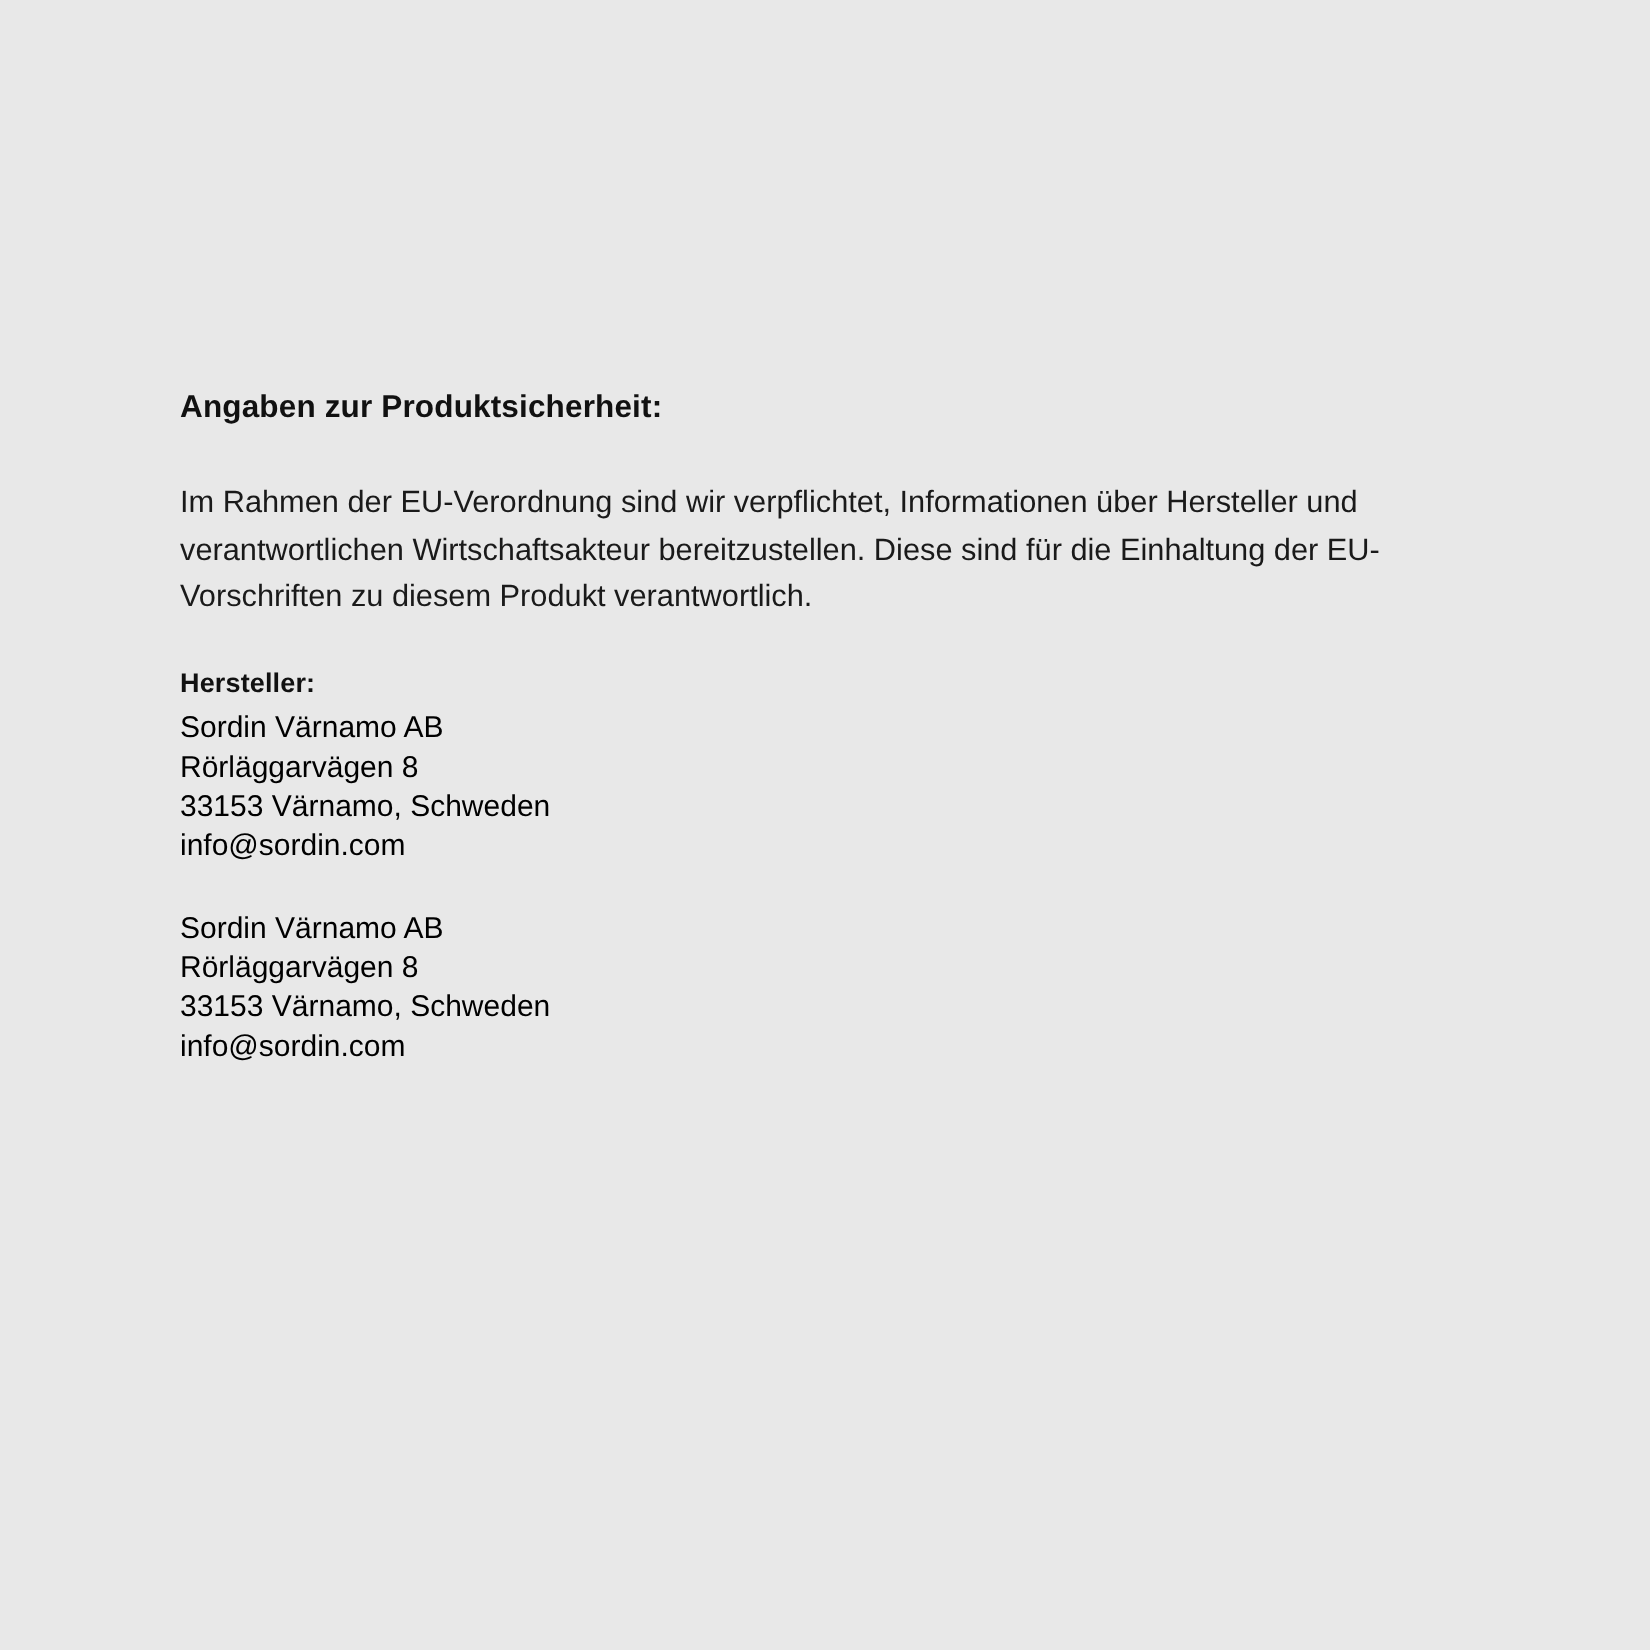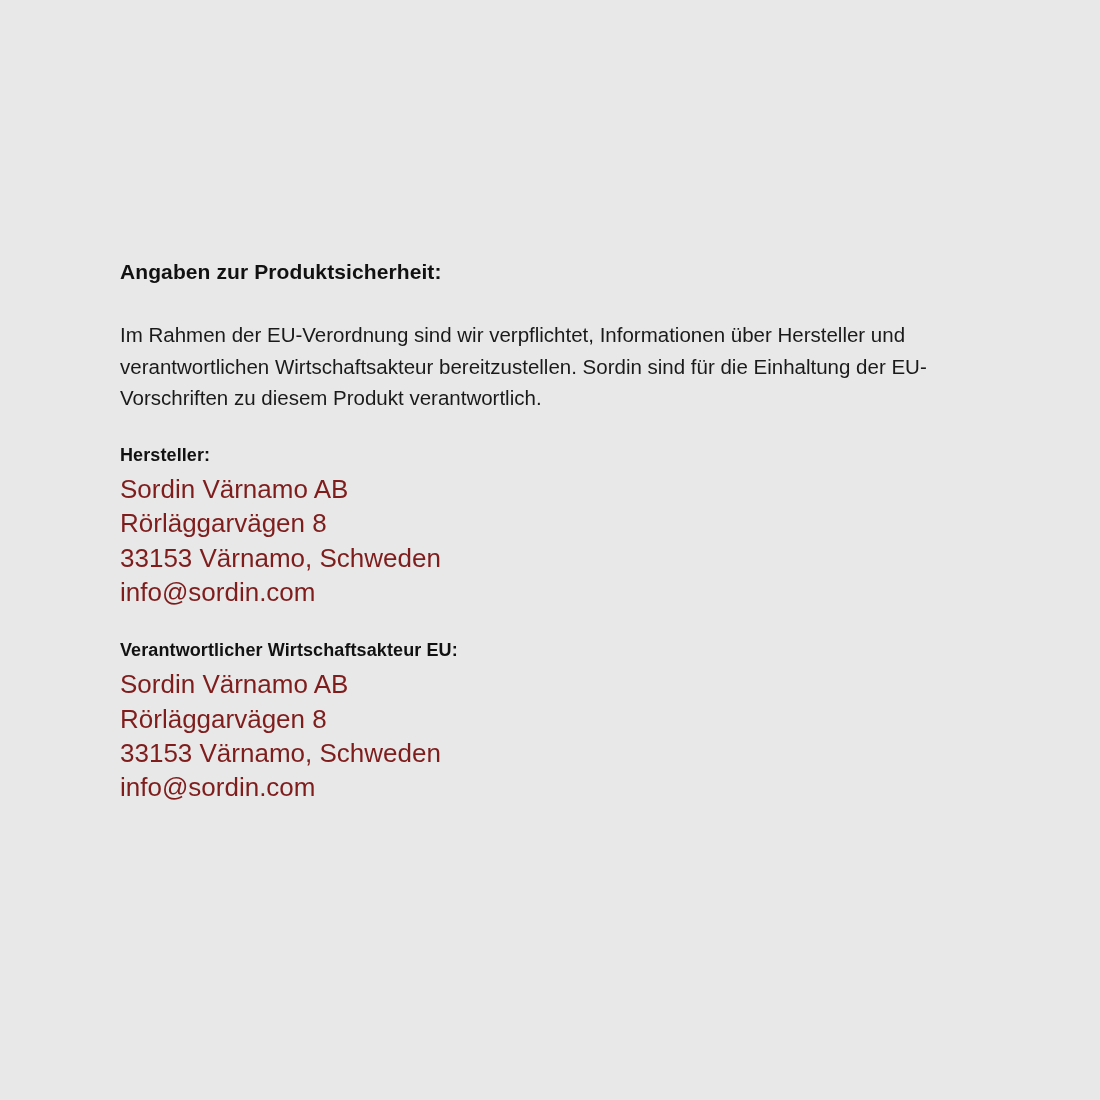--- a/index.html
+++ b/index.html
@@ -38,24 +38,24 @@
     font-size: 20.5px;
     line-height: 1.54;
     margin: 0;
     color: #1a1a1a;
     max-width: 850px;
   }
   .gap-after-title { height: 33px; }
   .gap-after-paragraph { height: 28px; }
   .gap-after-block { height: 28px; }
   .address-line {
-    font-size: 26px;
+    font-size: 20px;
     line-height: 1.32;
     margin: 0;
-    color: #7f1d1d;
+    color: #000000;
   }
   .block-heading {
     font-size: 18px;
     font-weight: bold;
     line-height: 1.45;
     margin: 0 0 4px 0;
     color: #111111;
     letter-spacing: 0.1px;
   }
   .address-list {
@@ -67,38 +67,37 @@
 </head>
 <body style="background: rgb(232, 232, 232); color: rgb(26, 26, 26);">
 
 <div class="page">
   <div class="content">
 
     <h1 class="section-heading">Angaben zur Produktsicherheit:</h1>
 
     <div class="gap-after-title"></div>
 
-    <p class="paragraph">Im Rahmen der EU-Verordnung sind wir verpflichtet, Informationen über Hersteller und verantwortlichen Wirtschaftsakteur bereitzustellen. Sordin sind für die Einhaltung der EU-Vorschriften zu diesem Produkt verantwortlich.</p>
+    <p class="paragraph">Im Rahmen der EU-Verordnung sind wir verpflichtet, Informationen über Hersteller und verantwortlichen Wirtschaftsakteur bereitzustellen. Diese sind für die Einhaltung der EU-Vorschriften zu diesem Produkt verantwortlich.</p>
 
     <div class="gap-after-paragraph"></div>
 
     <section>
       <h2 class="block-heading">Hersteller:</h2>
       <ul class="address-list">
         <li class="address-line">Sordin Värnamo AB</li>
         <li class="address-line">Rörläggarvägen 8</li>
         <li class="address-line">33153 Värnamo, Schweden</li>
         <li class="address-line">info@sordin.com</li>
       </ul>
     </section>
 
     <div class="gap-after-block"></div>
 
     <section>
-      <h2 class="block-heading">Verantwortlicher Wirtschaftsakteur EU:</h2>
       <ul class="address-list">
         <li class="address-line">Sordin Värnamo AB</li>
         <li class="address-line">Rörläggarvägen 8</li>
         <li class="address-line">33153 Värnamo, Schweden</li>
         <li class="address-line">info@sordin.com</li>
       </ul>
     </section>
 
   </div>
 </div>

